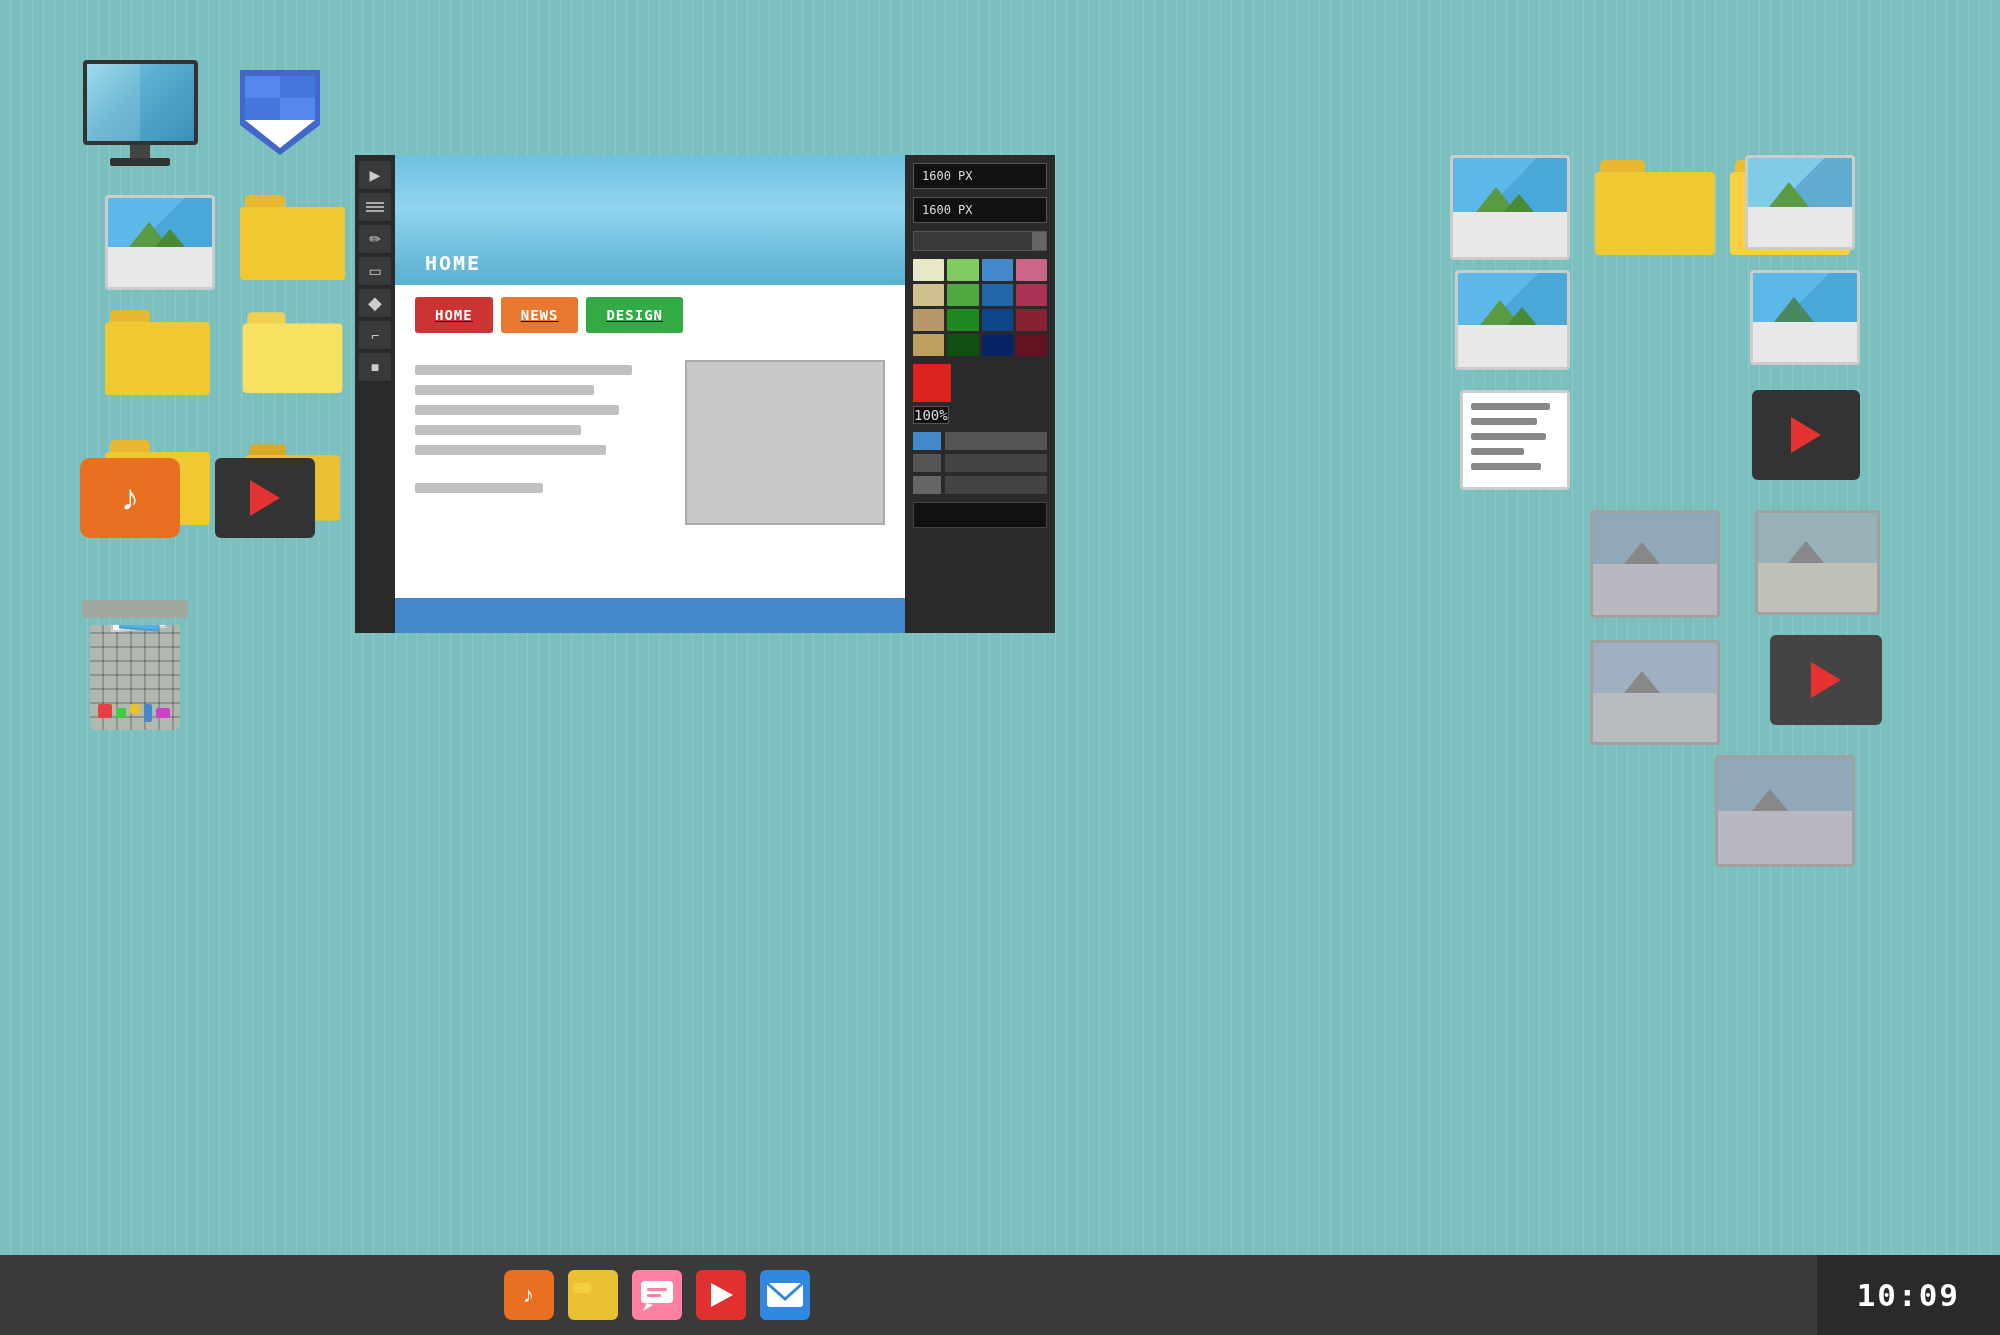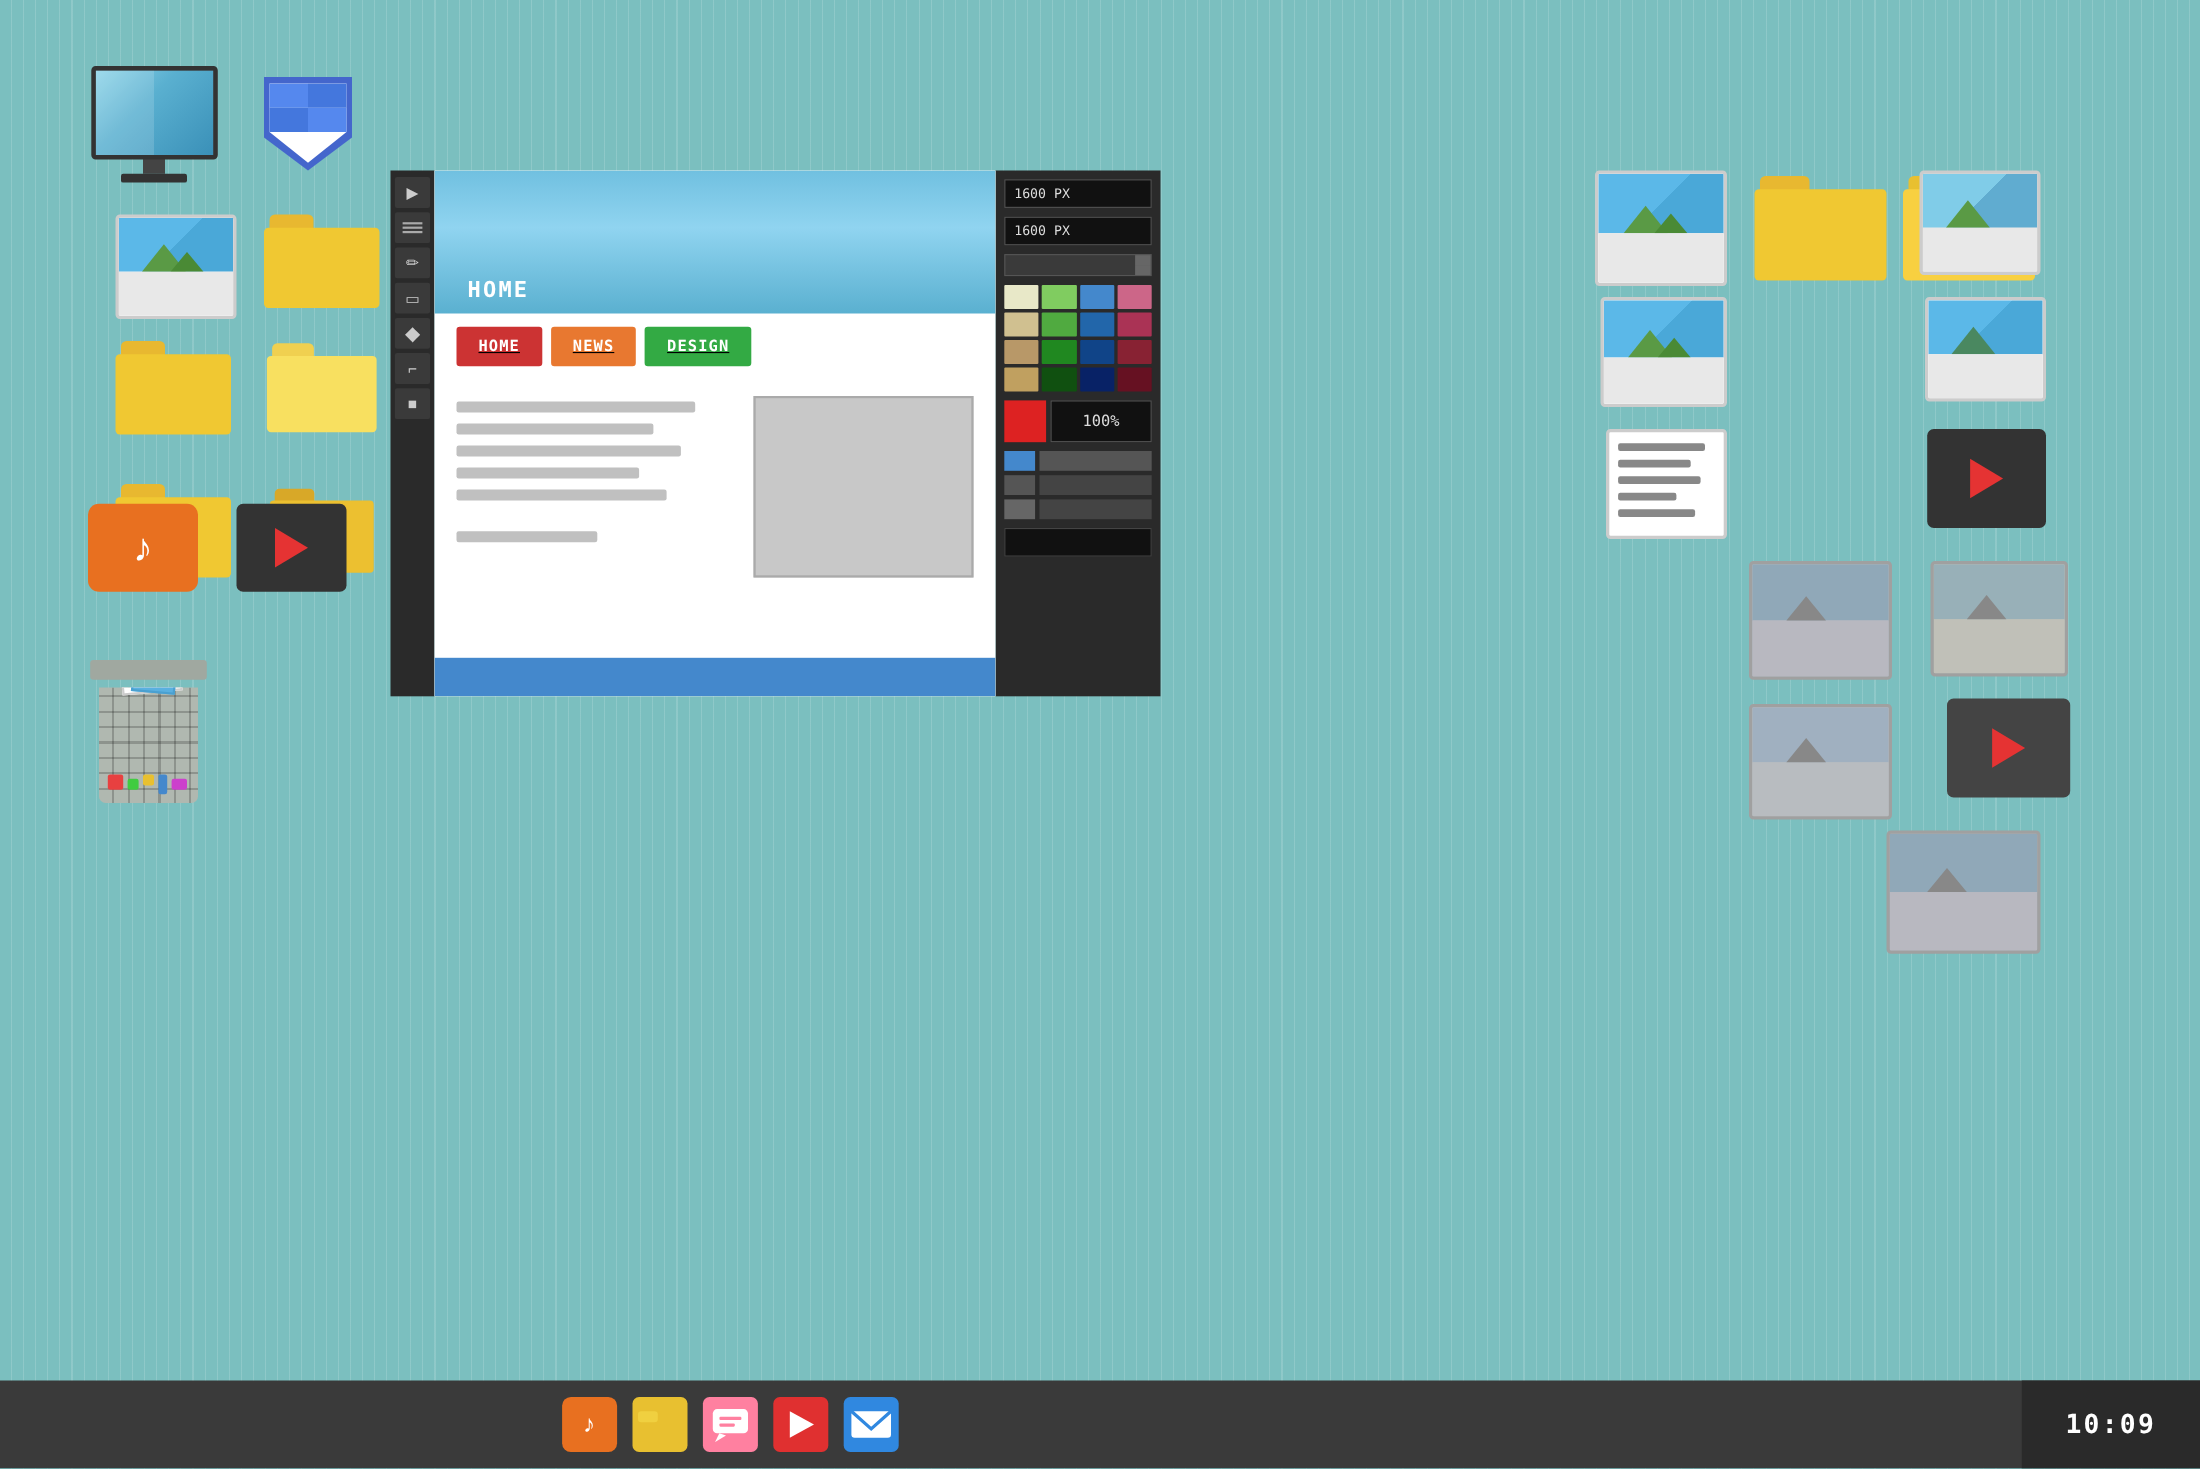--- a/index.html
+++ b/index.html
@@ -61,21 +61,21 @@
       border-radius: 8px;
       display: flex;
       align-items: center;
       justify-content: center;
       font-size: 22px;
     }
 
     .taskbar-clock {
       background: #2a2a2a;
       color: #fff;
-      font-size: 24px;
+      font-size: 31px;
       font-weight: bold;
       font-family: monospace;
       padding: 0 40px;
       height: 100%;
       display: flex;
       align-items: center;
       letter-spacing: 2px;
       margin-left: auto;
     }
 
@@ -560,20 +560,21 @@
 
     .color-swatch {
       height: 22px;
       border-radius: 1px;
     }
 
     .panel-zoom-row {
       display: flex;
       align-items: flex-start;
       gap: 4px;
+      flex-direction: column;
     }
 
     .zoom-red {
       width: 38px;
       height: 38px;
       background: #dd2222;
     }
 
     .zoom-field {
       flex: 1;

